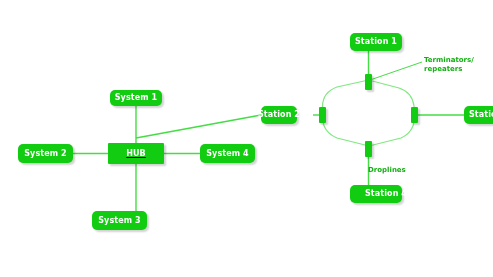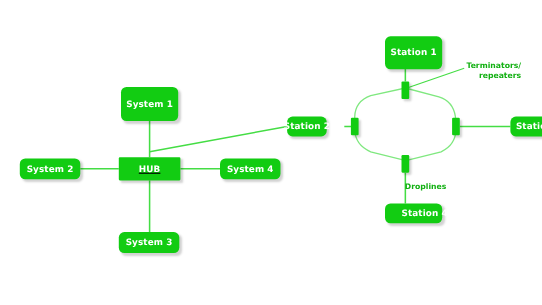--- a/index.html
+++ b/index.html
@@ -66,21 +66,21 @@
   .annotation {
     position: absolute;
     color: #12b012;
     font-size: 7px;
     font-weight: bold;
     line-height: 1.25;
     white-space: nowrap;
     z-index: 7;
   }
   .annotation.centered {
-    text-align: right;
+    text-align: left;
   }
 </style>
 </head>
 <body>
 
 <div id="canvas">
 
   <svg class="diagram-svg" viewBox="0 0 493 277">
 
     <line x1="136" y1="98" x2="136" y2="143" stroke="#44dd44" stroke-width="1.4"></line>
@@ -98,37 +98,37 @@
     <line x1="418" y1="115" x2="464" y2="115" stroke="#44dd44" stroke-width="1.4"></line>
     <line x1="368.5" y1="157" x2="368.5" y2="185" stroke="#44dd44" stroke-width="1.4"></line>
 
     <line x1="370" y1="80" x2="422" y2="62" stroke="#44dd44" stroke-width="1"></line>
   </svg>
 
   <div class="node hub" style="left:108px; top:143px; width:56px; height:21px;text-decoration:underline;">
     <span class="node-label">HUB</span>
   </div>
 
-  <div class="node" style="left:110px; top:79px; width:52px; height:31px;">
+  <div class="node" style="left:110px; top:90px; width:52px; height:16px;">
     <span class="node-label">System 1</span>
   </div>
 
   <div class="node" style="left:18px; top:144px; width:55px; height:19px;">
     <span class="node-label">System 2</span>
   </div>
 
-  <div class="node" style="left:108px; top:211px; width:55px; height:19px;">
+  <div class="node" style="left:92px; top:211px; width:55px; height:19px;">
     <span class="node-label">System 3</span>
   </div>
 
   <div class="node" style="left:200px; top:144px; width:55px; height:19px;">
     <span class="node-label">System 4</span>
   </div>
 
-  <div class="node" style="left:350px; top:33px; width:52px; height:30px;">
+  <div class="node" style="left:350px; top:33px; width:52px; height:18px;">
     <span class="node-label">Station 1</span>
   </div>
 
   <div class="node" style="left:261px; top:106px; width:36px; height:18px;">
     <span class="node-label">Station 2</span>
   </div>
 
   <div class="node" style="left:464px; top:106px; width:52px; height:18px;">
     <span class="node-label">Station 3</span>
   </div>

